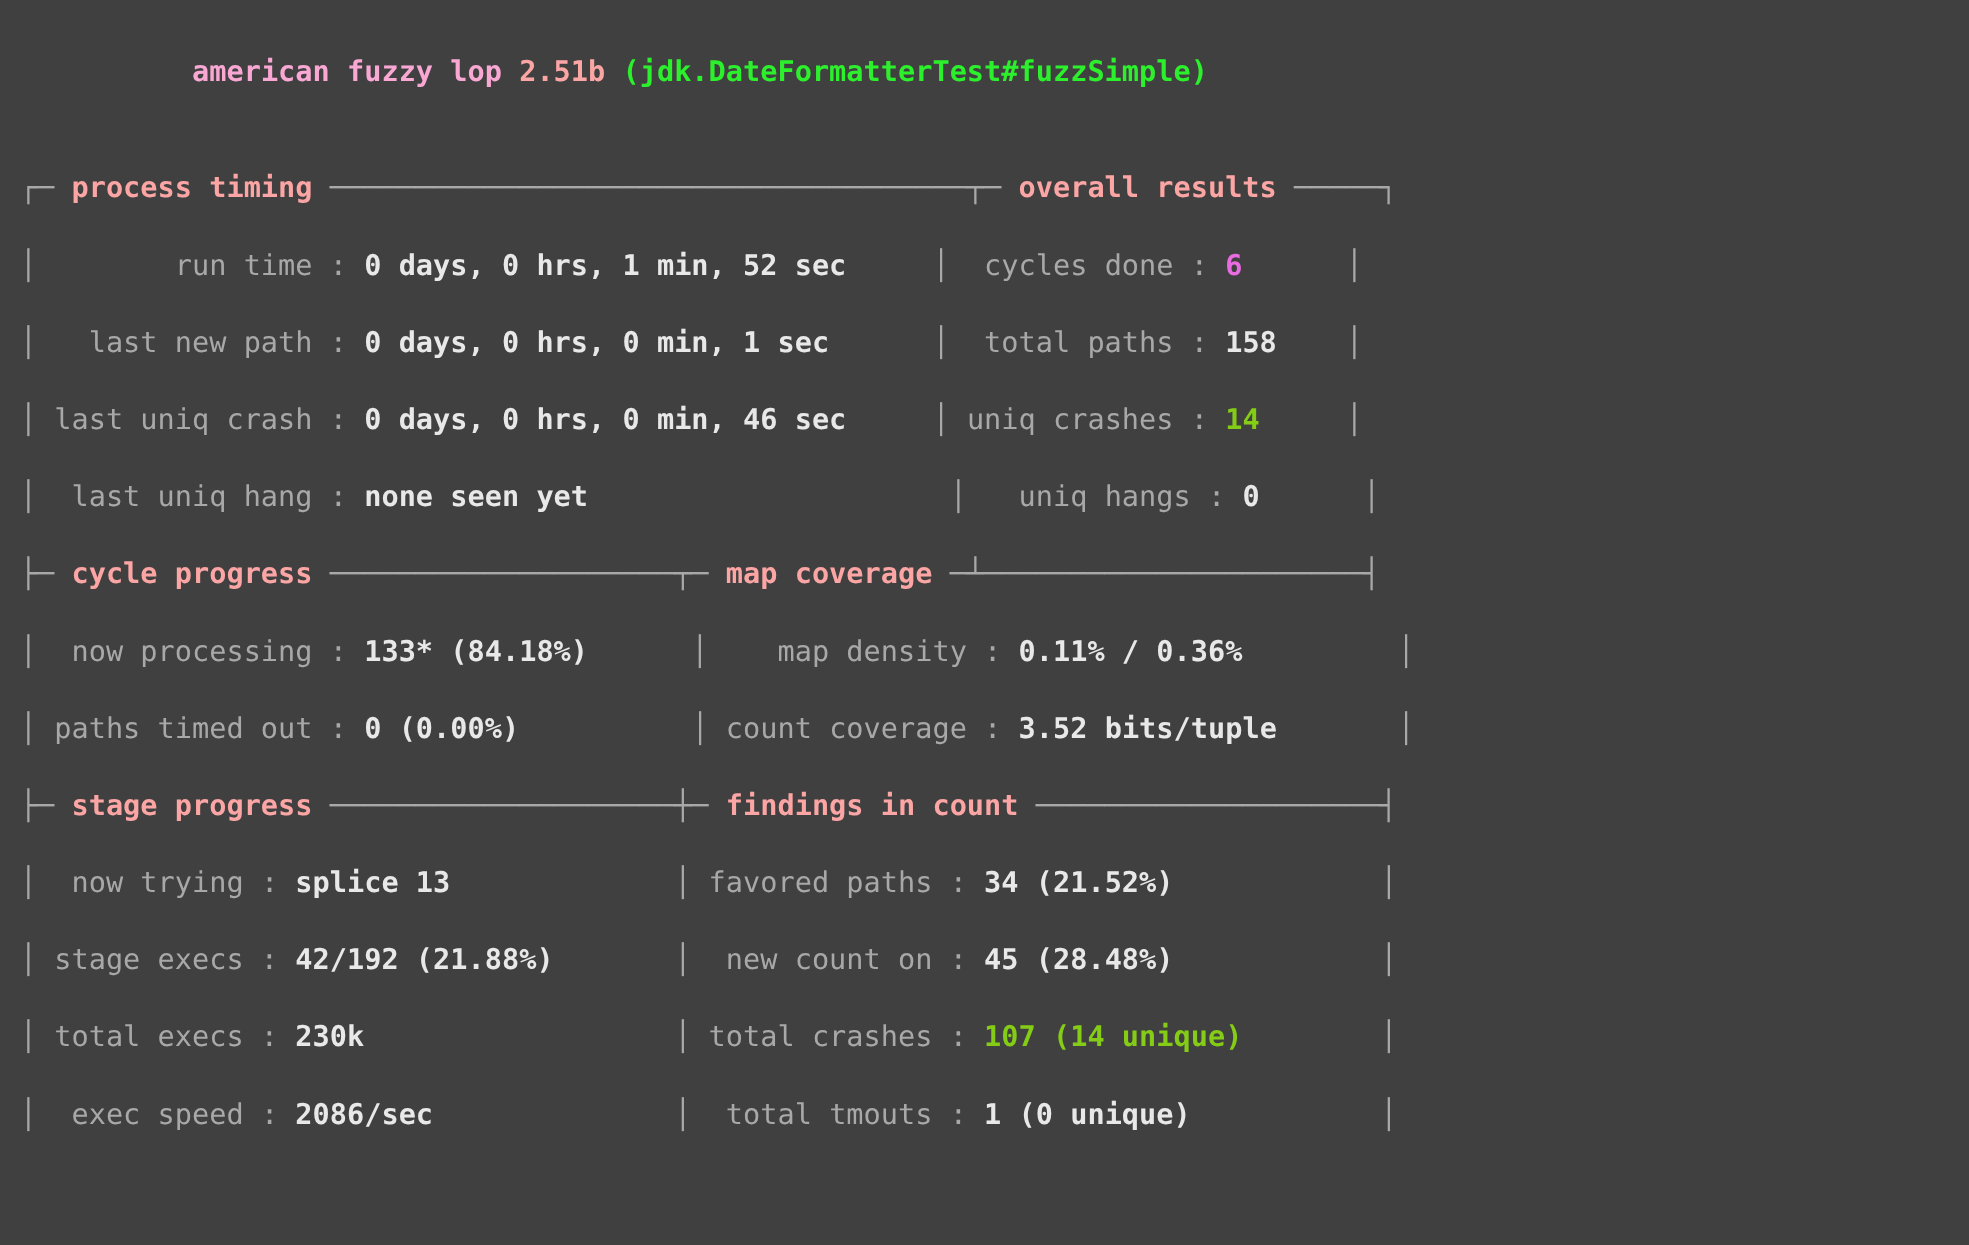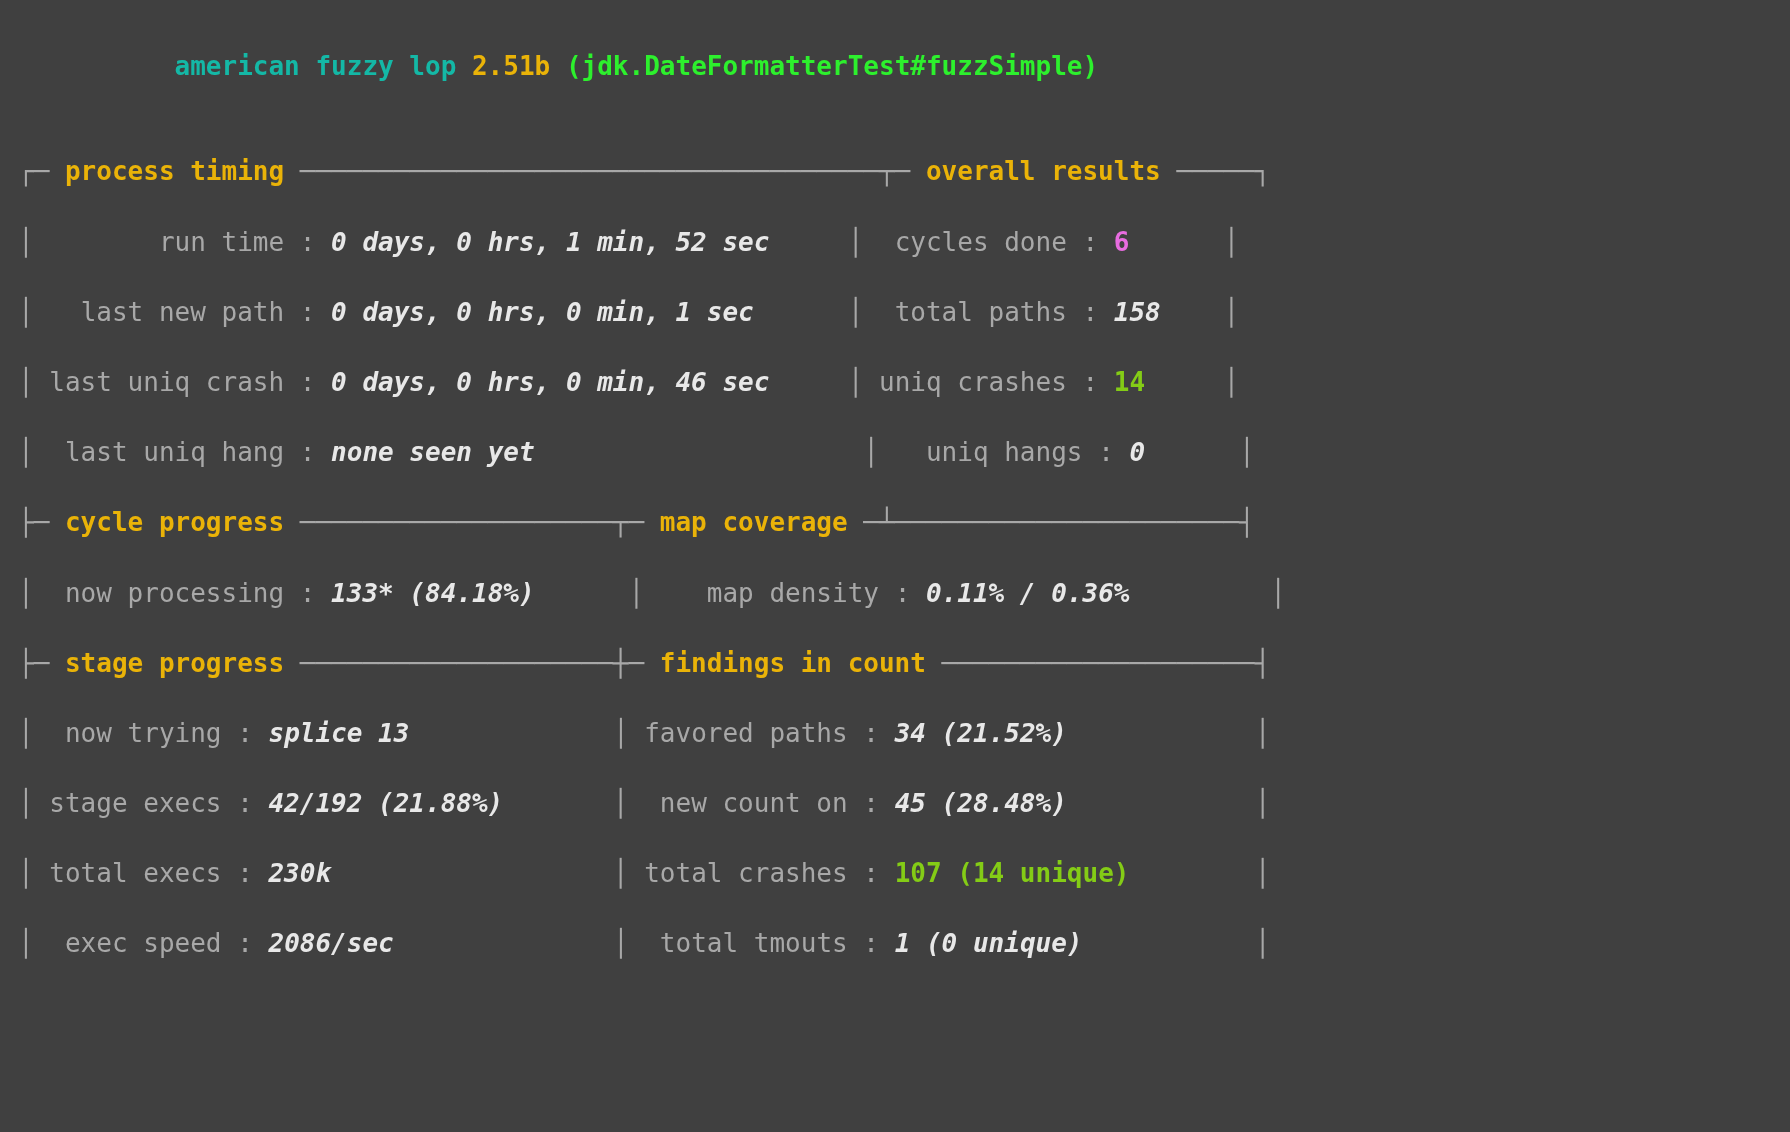--- a/index.html
+++ b/index.html
@@ -11,42 +11,43 @@
     color: #d8d8d8;
     width: 1790px;
     height: 1132px;
     overflow: hidden;
   }
   .screen {
     padding: 14px 18px;
     white-space: pre;
     line-height: 1.35;
   }
-  .yellow { color: #14b8a6; }
-  .cyan   { color: #eab308; margin-top: 22px; }
+  .yellow { color: #f9a8d4; }
+  .cyan   { color: #fca5a5; margin-top: 22px; }
   .green  { color: #2df02d; }
   .magenta{ color: #e86ce0; }
   .red    { color: #84cc16; }
   .gray   { color: #a8a8a8; }
-  .white  { color: #e8e8e8; font-style: italic; }
+  .white  { color: #e8e8e8; }
   .bold   { font-weight: bold; }
 </style>
 </head>
 <body>
 
 <div class="screen">
 <div>          <span class="yellow bold">american fuzzy lop</span> <span class="cyan bold">2.51b</span> <span class="green bold">(jdk.DateFormatterTest#fuzzSimple)</span></div>
 <div></div>
 <div><span class="gray">┌─</span> <span class="cyan bold">process timing</span> <span class="gray">─────────────────────────────────────┬─</span> <span class="cyan bold">overall results</span> <span class="gray">─────┐</span></div>
 <div><span class="gray">│</span>        <span class="gray">run time</span> <span class="gray">:</span> <span class="white bold">0 days, 0 hrs, 1 min, 52 sec</span>     <span class="gray">│</span>  <span class="gray">cycles done</span> <span class="gray">:</span> <span class="magenta bold">6</span>      <span class="gray">│</span></div>
 <div><span class="gray">│</span>   <span class="gray">last new path</span> <span class="gray">:</span> <span class="white bold">0 days, 0 hrs, 0 min, 1 sec</span>      <span class="gray">│</span>  <span class="gray">total paths</span> <span class="gray">:</span> <span class="white bold">158</span>    <span class="gray">│</span></div>
 <div><span class="gray">│</span> <span class="gray">last uniq crash</span> <span class="gray">:</span> <span class="white bold">0 days, 0 hrs, 0 min, 46 sec</span>     <span class="gray">│</span> <span class="gray">uniq crashes</span> <span class="gray">:</span> <span class="red bold">14</span>     <span class="gray">│</span></div>
 <div><span class="gray">│</span>  <span class="gray">last uniq hang</span> <span class="gray">:</span> <span class="white bold">none seen yet</span>                     <span class="gray">│</span>   <span class="gray">uniq hangs</span> <span class="gray">:</span> <span class="white bold">0</span>      <span class="gray">│</span></div>
 <div><span class="gray">├─</span> <span class="cyan bold">cycle progress</span> <span class="gray">────────────────────┬─</span> <span class="cyan bold">map coverage</span> <span class="gray">─┴──────────────────────┤</span></div>
 <div><span class="gray">│</span>  <span class="gray">now processing</span> <span class="gray">:</span> <span class="white bold">133* (84.18%)</span>      <span class="gray">│</span>    <span class="gray">map density</span> <span class="gray">:</span> <span class="white bold">0.11% / 0.36%</span>         <span class="gray">│</span></div>
+<div><span class="gray">│</span> <span class="gray">paths timed out</span> <span class="gray">:</span> <span class="white bold">0 (0.00%)</span>          <span class="gray">│</span> <span class="gray">count coverage</span> <span class="gray">:</span> <span class="white bold">3.52 bits/tuple</span>       <span class="gray">│</span></div>
 <div><span class="gray">├─</span> <span class="cyan bold">stage progress</span> <span class="gray">────────────────────┼─</span> <span class="cyan bold">findings in count</span> <span class="gray">────────────────────┤</span></div>
 <div><span class="gray">│</span>  <span class="gray">now trying</span> <span class="gray">:</span> <span class="white bold">splice 13</span>             <span class="gray">│</span> <span class="gray">favored paths</span> <span class="gray">:</span> <span class="white bold">34 (21.52%)</span>            <span class="gray">│</span></div>
 <div><span class="gray">│</span> <span class="gray">stage execs</span> <span class="gray">:</span> <span class="white bold">42/192 (21.88%)</span>       <span class="gray">│</span>  <span class="gray">new count on</span> <span class="gray">:</span> <span class="white bold">45 (28.48%)</span>            <span class="gray">│</span></div>
 <div><span class="gray">│</span> <span class="gray">total execs</span> <span class="gray">:</span> <span class="white bold">230k</span>                  <span class="gray">│</span> <span class="gray">total crashes</span> <span class="gray">:</span> <span class="red bold">107 (14 unique)</span>        <span class="gray">│</span></div>
 <div><span class="gray">│</span>  <span class="gray">exec speed</span> <span class="gray">:</span> <span class="white bold">2086/sec</span>              <span class="gray">│</span>  <span class="gray">total tmouts</span> <span class="gray">:</span> <span class="white bold">1 (0 unique)</span>           <span class="gray">│</span></div>
 
 
 
 
 

